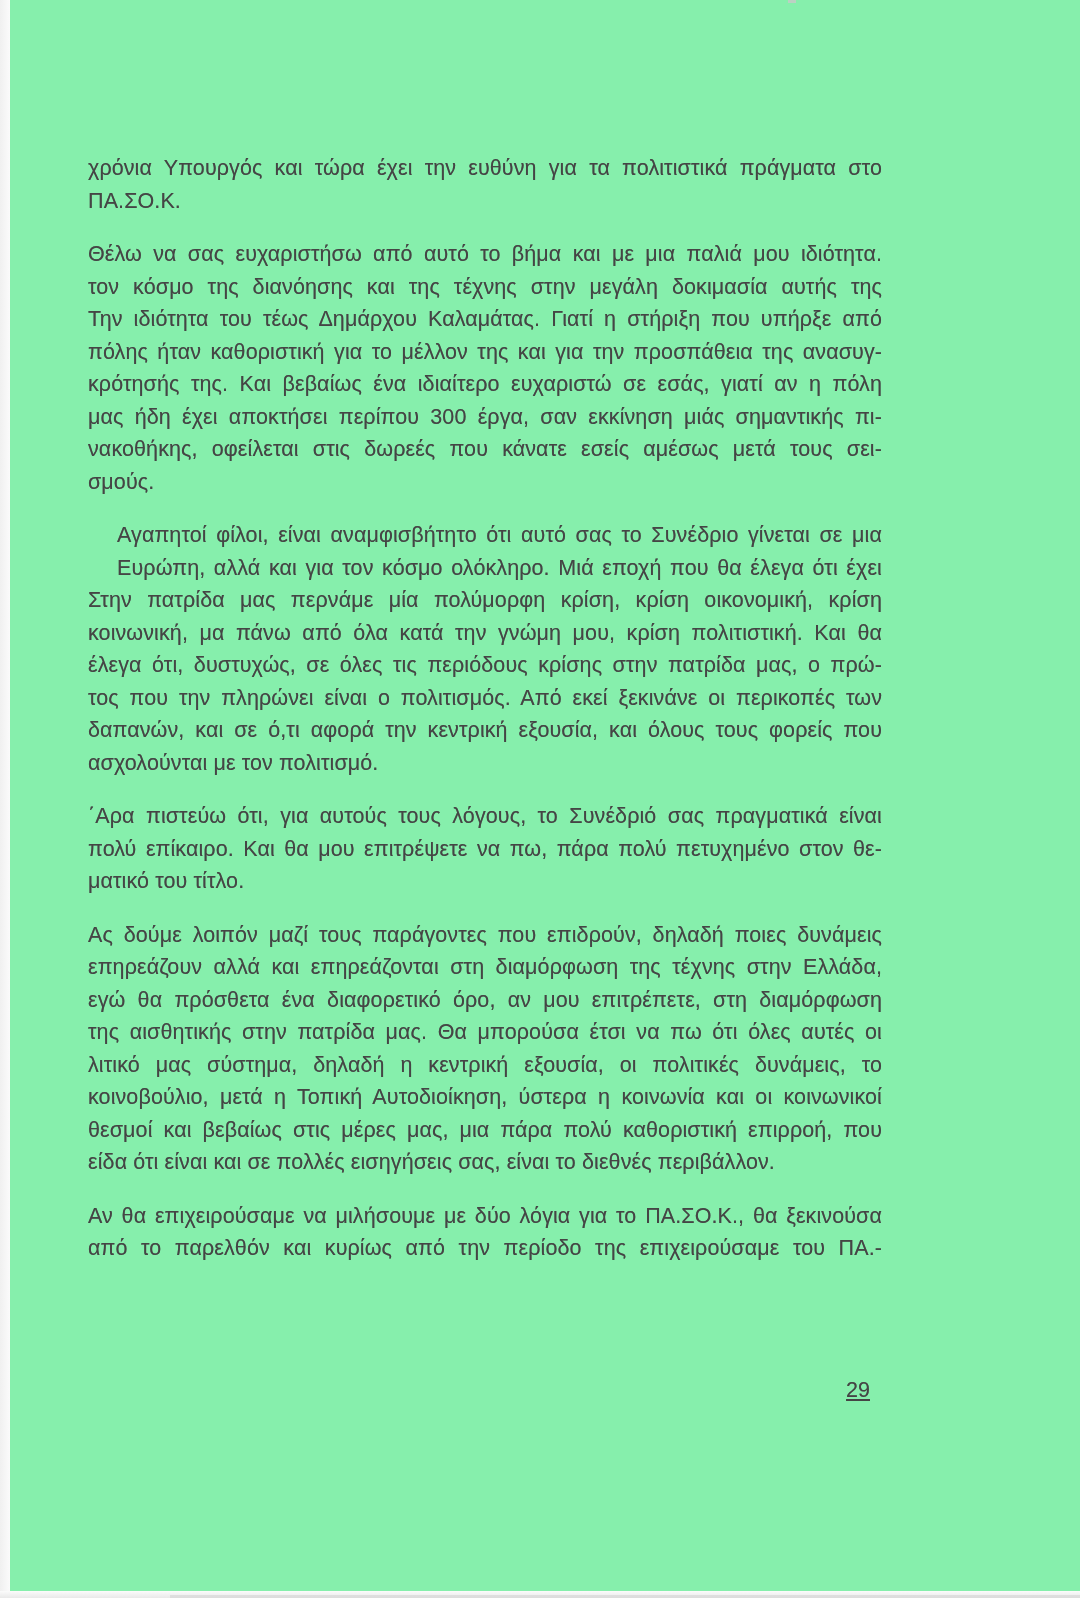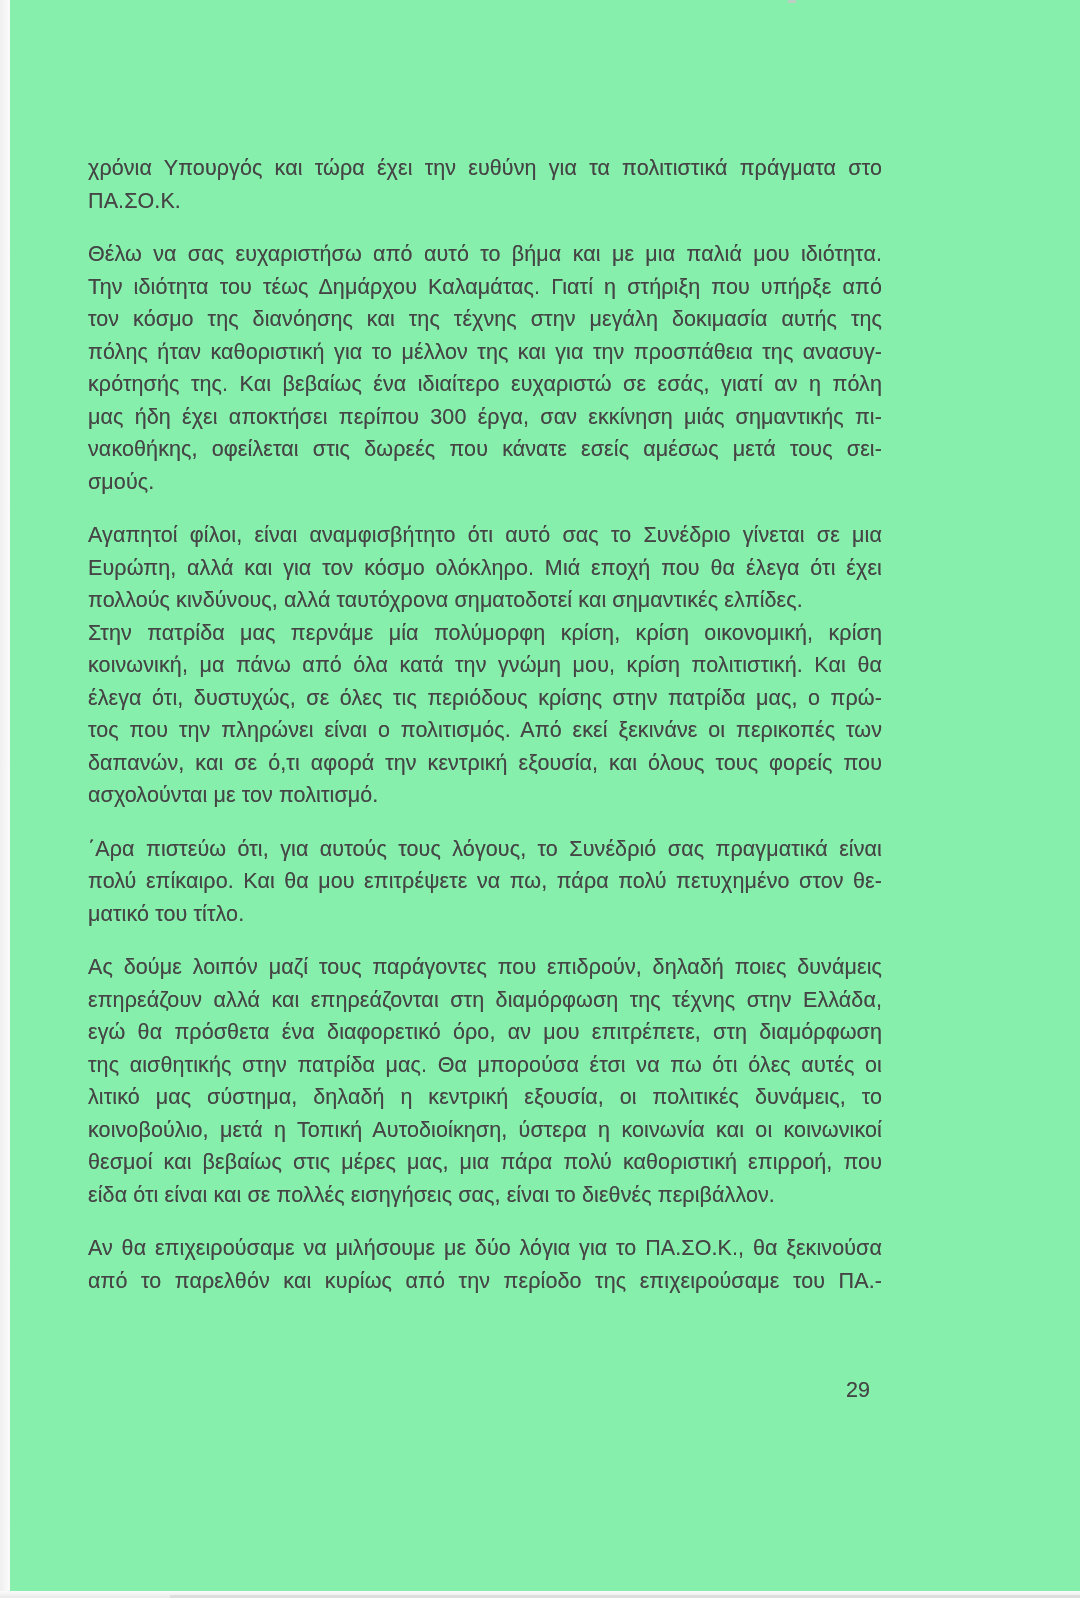--- a/index.html
+++ b/index.html
@@ -28,66 +28,65 @@
     position:absolute;left:788px;top:0;width:8px;height:3px;
     background:#c9c9c9;opacity:.8;
   }
   .textblock{
     position:absolute;left:88px;top:152px;width:794px;
     color:#454545;font-size:21.5px;line-height:32.5px;
     letter-spacing:.1px;
     text-shadow:0 0 .5px rgba(70,70,70,.5);
   }
   .para{margin:0 0 21px 0;}
-  .para.tight{margin-bottom:0;}
+  .para.tight{margin-bottom:0;margin-left:29px;}
   .line{
     text-align:justify;
     text-align-last:justify;
     white-space:normal;
   }
   .line.end{
     text-align:left;
     text-align-last:left;
   }
   .pagenum{
     position:absolute;left:88px;top:1374px;width:782px;
     text-align:right;font-size:21.5px;line-height:32.5px;
-    color:#454545;text-shadow:0 0 .5px rgba(70,70,70,.5);
+    color:#454545;text-shadow:0 0 .5px rgba(70,70,70,.5);text-decoration:underline;
   }
 </style>
 </head>
 <body>
 
 <div class="page">
 
   <div class="edge-left"></div>
   <div class="speck-top"></div>
 
   <div class="textblock">
 
     <div class="para">
       <div class="line">χρόνια Υπουργός και τώρα έχει την ευθύνη για τα πολιτιστικά πράγματα στο</div>
       <div class="line end">ΠΑ.ΣΟ.Κ.</div>
     </div>
 
     <div class="para">
       <div class="line">Θέλω να σας ευχαριστήσω από αυτό το βήμα και με μια παλιά μου ιδιότητα.</div>
+      <div class="line">τον κόσμο της διανόησης και της τέχνης στην μεγάλη δοκιμασία αυτής της</div>
       <div class="line">Την ιδιότητα του τέως Δημάρχου Καλαμάτας. Γιατί η στήριξη που υπήρξε από</div>
-      <div class="line">τον κόσμο της διανόησης και της τέχνης στην μεγάλη δοκιμασία αυτής της</div>
       <div class="line">πόλης ήταν καθοριστική για το μέλλον της και για την προσπάθεια της ανασυγ-</div>
       <div class="line">κρότησής της. Και βεβαίως ένα ιδιαίτερο ευχαριστώ σε εσάς, γιατί αν η πόλη</div>
       <div class="line">μας ήδη έχει αποκτήσει περίπου 300 έργα, σαν εκκίνηση μιάς σημαντικής πι-</div>
       <div class="line">νακοθήκης, οφείλεται στις δωρεές που κάνατε εσείς αμέσως μετά τους σει-</div>
       <div class="line end">σμούς.</div>
     </div>
 
     <div class="para tight">
       <div class="line">Αγαπητοί φίλοι, είναι αναμφισβήτητο ότι αυτό σας το Συνέδριο γίνεται σε μια</div>
       <div class="line">Ευρώπη, αλλά και για τον κόσμο ολόκληρο. Μιά εποχή που θα έλεγα ότι έχει</div>
-      <div class="line end">πολλούς κινδύνους, αλλά ταυτόχρονα σηματοδοτεί και σημαντικές ελπίδες.</div>
     </div>
 
     <div class="para">
       <div class="line">Στην πατρίδα μας περνάμε μία πολύμορφη κρίση, κρίση οικονομική, κρίση</div>
       <div class="line">κοινωνική, μα πάνω από όλα κατά την γνώμη μου, κρίση πολιτιστική. Και θα</div>
       <div class="line">έλεγα ότι, δυστυχώς, σε όλες τις περιόδους κρίσης στην πατρίδα μας, ο πρώ-</div>
       <div class="line">τος που την πληρώνει είναι ο πολιτισμός. Από εκεί ξεκινάνε οι περικοπές των</div>
       <div class="line">δαπανών, και σε ό,τι αφορά την κεντρική εξουσία, και όλους τους φορείς που</div>
       <div class="line end">ασχολούνται με τον πολιτισμό.</div>
     </div>

